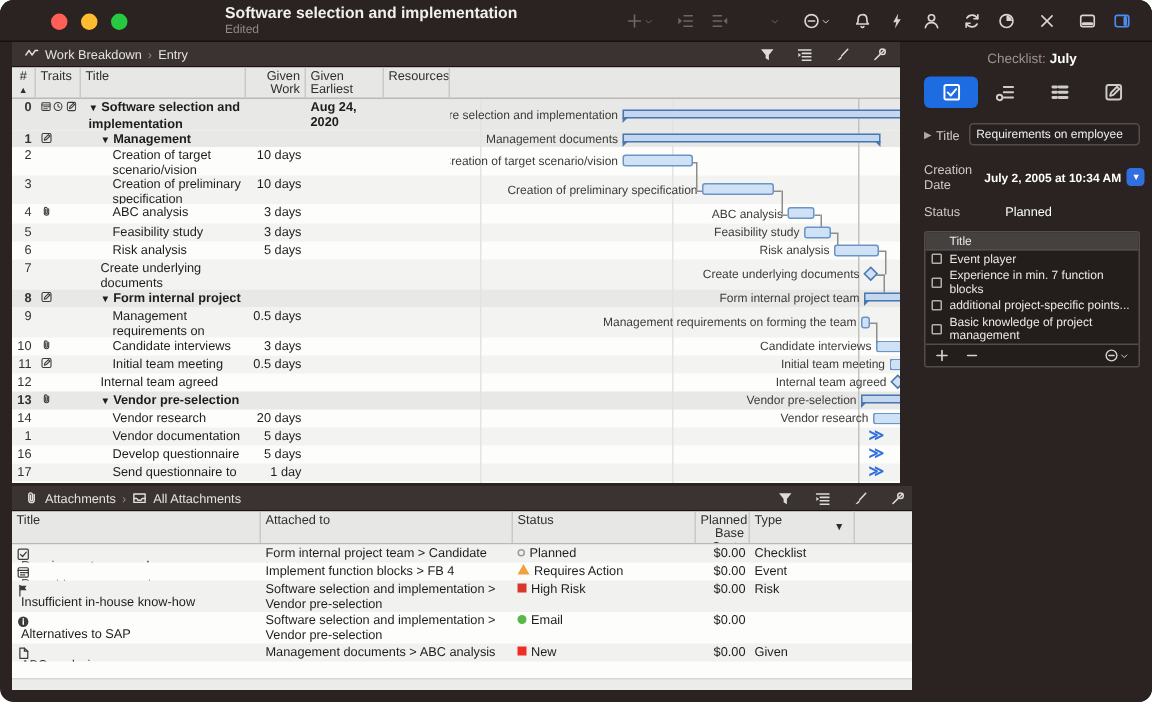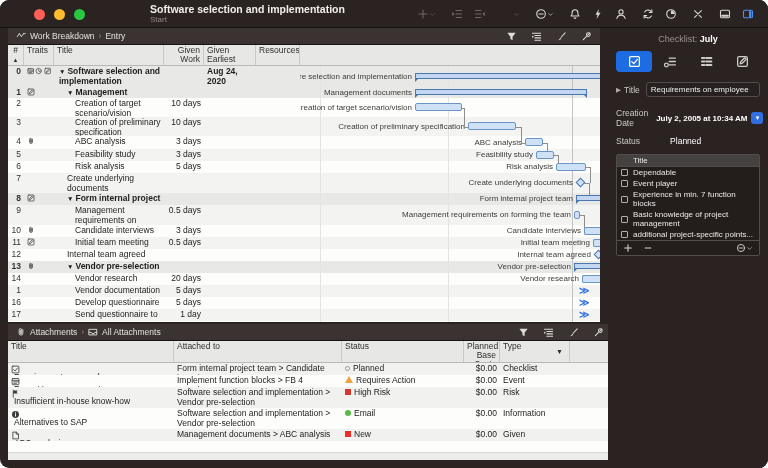--- a/index.html
+++ b/index.html
@@ -104,21 +104,21 @@
 <div class="window">
 
   <div class="titlebar">
     <div class="lights">
       <div class="light" style="background:#ff5f57"></div>
       <div class="light" style="background:#febc2e"></div>
       <div class="light" style="background:#28c840"></div>
     </div>
     <div class="title-block">
       <div class="win-title">Software selection and implementation</div>
-      <div class="win-sub">Start</div>
+      <div class="win-sub">Edited</div>
     </div>
     <div class="toolbar" id="toolbar">
         <span class="tb dis">
           <svg class="ic" width="12" height="12" viewBox="0 0 12 12" fill="none" stroke="currentColor" stroke-width="1.1" stroke-linecap="round" stroke-linejoin="round">
             <path d="M6 2v8M2 6h8"></path>
           </svg>
           <span class="chev">
             <svg class="ic" width="7" height="7" viewBox="0 0 12 12" fill="none" stroke="currentColor" stroke-width="1.1" stroke-linecap="round" stroke-linejoin="round">
               <path d="M3 4.5l3 3 3-3"></path>
             </svg>
@@ -651,21 +651,20 @@
           <div class="cell a-fill"></div>
         </div>
         <div class="arow" style="height: 21px;">
           <div class="cell a-ti"><span class="row-ic"><svg class="ic" width="9" height="9" viewBox="0 0 12 12" fill="none" stroke="currentColor" stroke-width="1.1" stroke-linecap="round" stroke-linejoin="round">
                 <circle cx="6" cy="6" r="4.6" fill="currentColor" stroke="none"></circle>
                 <path d="M6 5.2v3M6 3.4v.3" stroke="#fdfdfc" stroke-width="1.3"></path>
               </svg></span>Alternatives to SAP</div>
           <div class="cell a-at">Software selection and implementation &gt; Vendor pre-selection</div>
           <div class="cell a-stt"><span class="mk dot" style="background:#58b947;border-bottom-color:#58b947"></span>Email</div>
           <div class="cell a-co">$0.00</div>
-          <div class="cell a-ty">Information</div>
           <div class="cell a-fill"></div>
         </div>
         <div class="arow alt" style="height: 12px;">
           <div class="cell a-ti"><span class="row-ic"><svg class="ic" width="9" height="9" viewBox="0 0 12 12" fill="none" stroke="currentColor" stroke-width="1.1" stroke-linecap="round" stroke-linejoin="round">
                 <path d="M3 1.5h4l3 2.7v6.3H3z"></path>
                 <path d="M7 1.5v2.7h3"></path>
               </svg></span>ABC analysis</div>
           <div class="cell a-at">Management documents &gt; ABC analysis</div>
           <div class="cell a-stt"><span class="mk square" style="background:#ee2e24;border-bottom-color:#ee2e24"></span>New</div>
           <div class="cell a-co">$0.00</div>
@@ -725,37 +724,33 @@
     <div class="frow" style="margin-top:8px;">
       <span class="flabel">Status</span>
       <span class="fval" style="margin-left:30px;">Planned</span>
     </div>
 
     <div class="chkbox-wrap">
       <div class="chk-h">Title</div>
       <div id="chk-items">
           <div class="chk-item">
             <span class="box"></span>
-            <span>Dependable</span>
-          </div>
-          <div class="chk-item">
-            <span class="box"></span>
             <span>Event player</span>
           </div>
           <div class="chk-item">
             <span class="box"></span>
             <span>Experience in min. 7 function blocks</span>
           </div>
           <div class="chk-item">
             <span class="box"></span>
-            <span>Basic knowledge of project management</span>
+            <span>additional project-specific points...</span>
           </div>
           <div class="chk-item">
             <span class="box"></span>
-            <span>additional project-specific points...</span>
+            <span>Basic knowledge of project management</span>
           </div>
         </div>
       <div class="chk-foot">
         <span id="chk-add">
             <svg class="ic" width="10" height="10" viewBox="0 0 12 12" fill="none" stroke="currentColor" stroke-width="1.3" stroke-linecap="round" stroke-linejoin="round">
               <path d="M6 2v8M2 6h8"></path>
             </svg>
           </span>
         <span id="chk-del">
             <svg class="ic" width="10" height="10" viewBox="0 0 12 12" fill="none" stroke="currentColor" stroke-width="1.3" stroke-linecap="round" stroke-linejoin="round">

